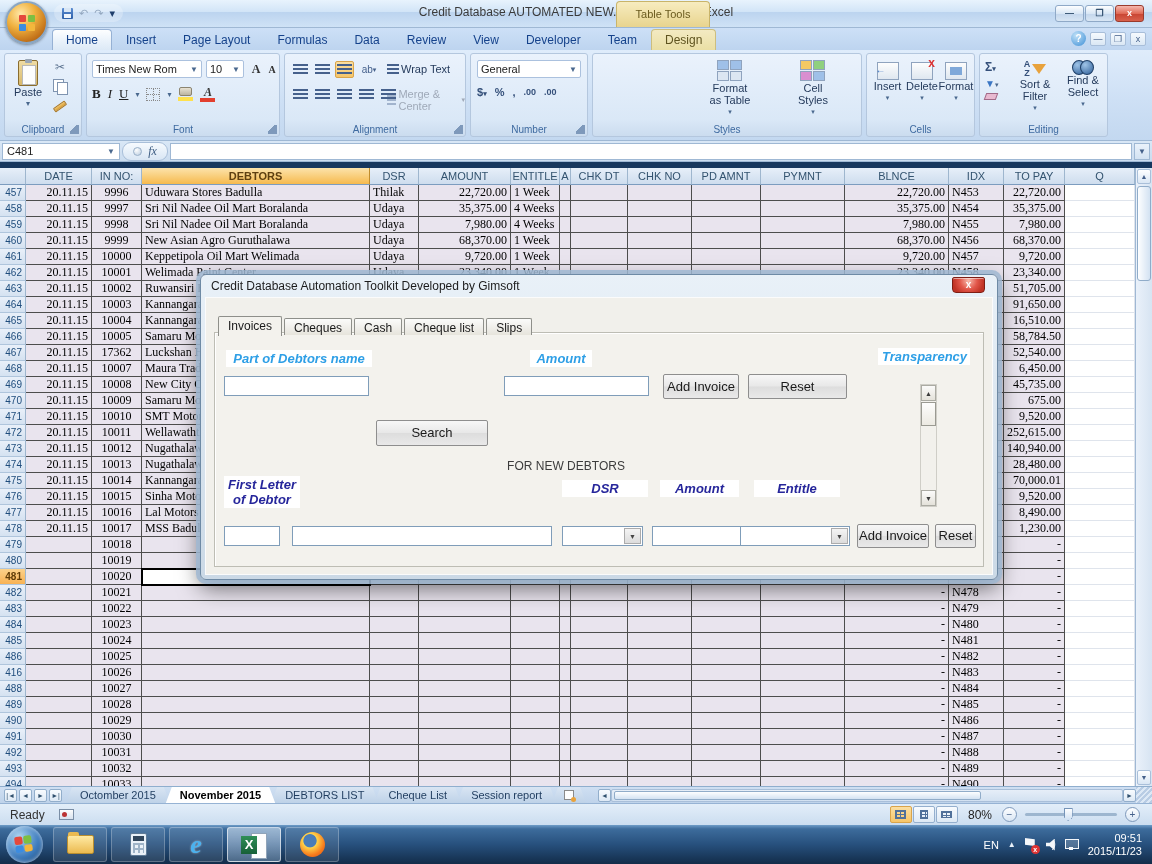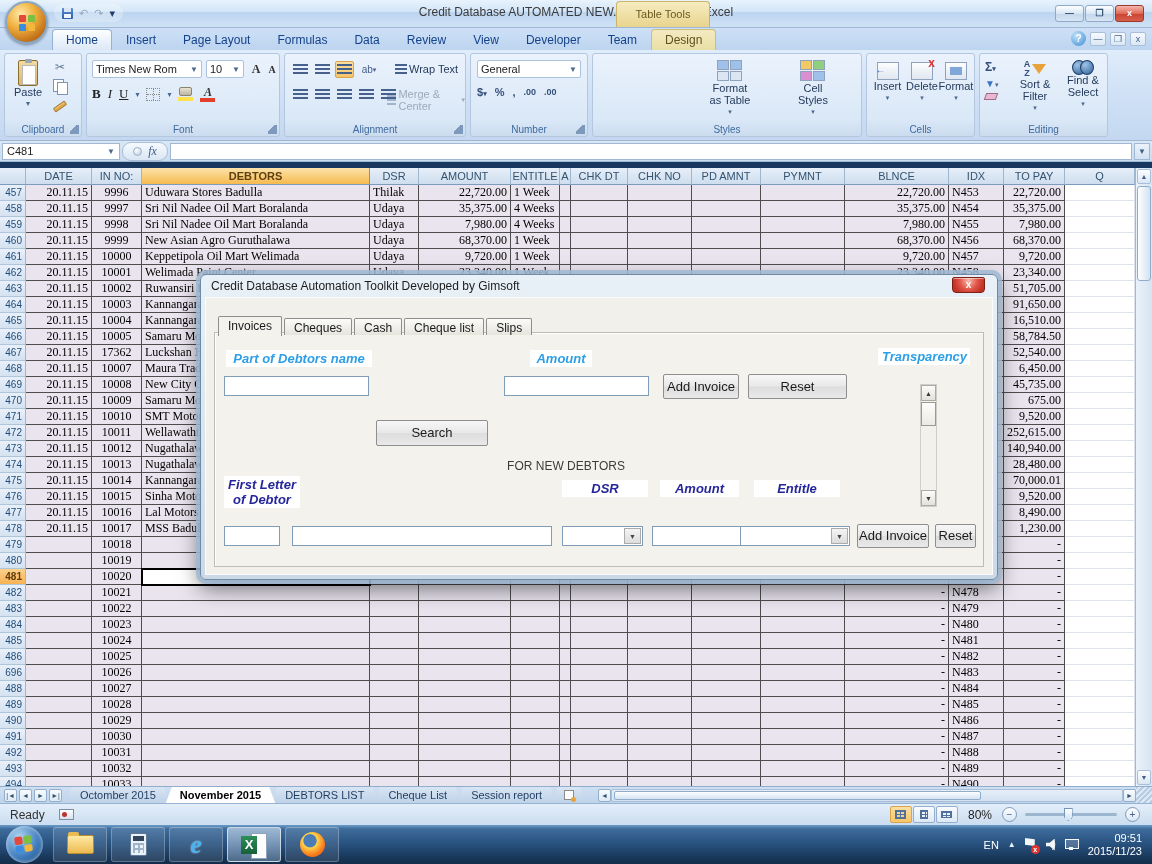--- a/index.html
+++ b/index.html
@@ -350,21 +350,21 @@
             <i class="lines3"></i>
           </span>
         <span class="icbox on" style="width:19px;height:17px">
             <i class="lines3"></i>
           </span>
         <span class="icbox" style="width:24px;height:17px;font-size:10px;color:#46618C">
             <span>ab</span>
             <span style="font-size:7px">▾</span>
           </span>
       </div>
-      <div class="abs mbtn" style="left:110px;top:9px;">
+      <div class="abs mbtn" style="left:102px;top:9px;">
         <i class="lines3" style="width:12px"></i>
         <span>Wrap Text</span>
       </div>
       <div class="abs" style="left:6px;top:32px;display:flex;gap:3px;">
         <span class="icbox" style="width:19px;height:17px">
             <i class="lines3"></i>
           </span>
         <span class="icbox" style="width:19px;height:17px">
             <i class="lines3"></i>
           </span>
@@ -1041,21 +1041,21 @@
           <div class="cell tc" style="width: 57px;"></div>
           <div class="cell tc" style="width: 64px;"></div>
           <div class="cell tc" style="width: 69px;"></div>
           <div class="cell tc" style="width: 84px;"></div>
           <div class="cell tc ar" style="width: 104px;">-</div>
           <div class="cell tc" style="width: 55px;">N482</div>
           <div class="cell tc ar" style="width: 61px;">-</div>
           <div class="cell qc" style="width: 70px;"></div>
         </div>
         <div class="grow">
-          <div class="gut" style="width: 26px;">696</div>
+          <div class="gut" style="width: 26px;">416</div>
           <div class="cell tc ar" style="width: 66px;"></div>
           <div class="cell tc ac" style="width: 50px;">10026</div>
           <div class="cell tc" style="width: 228px;"></div>
           <div class="cell tc" style="width: 49px;"></div>
           <div class="cell tc ar" style="width: 92px;"></div>
           <div class="cell tc" style="width: 49px;"></div>
           <div class="cell tc" style="width: 11px;"></div>
           <div class="cell tc" style="width: 57px;"></div>
           <div class="cell tc" style="width: 64px;"></div>
           <div class="cell tc" style="width: 69px;"></div>

